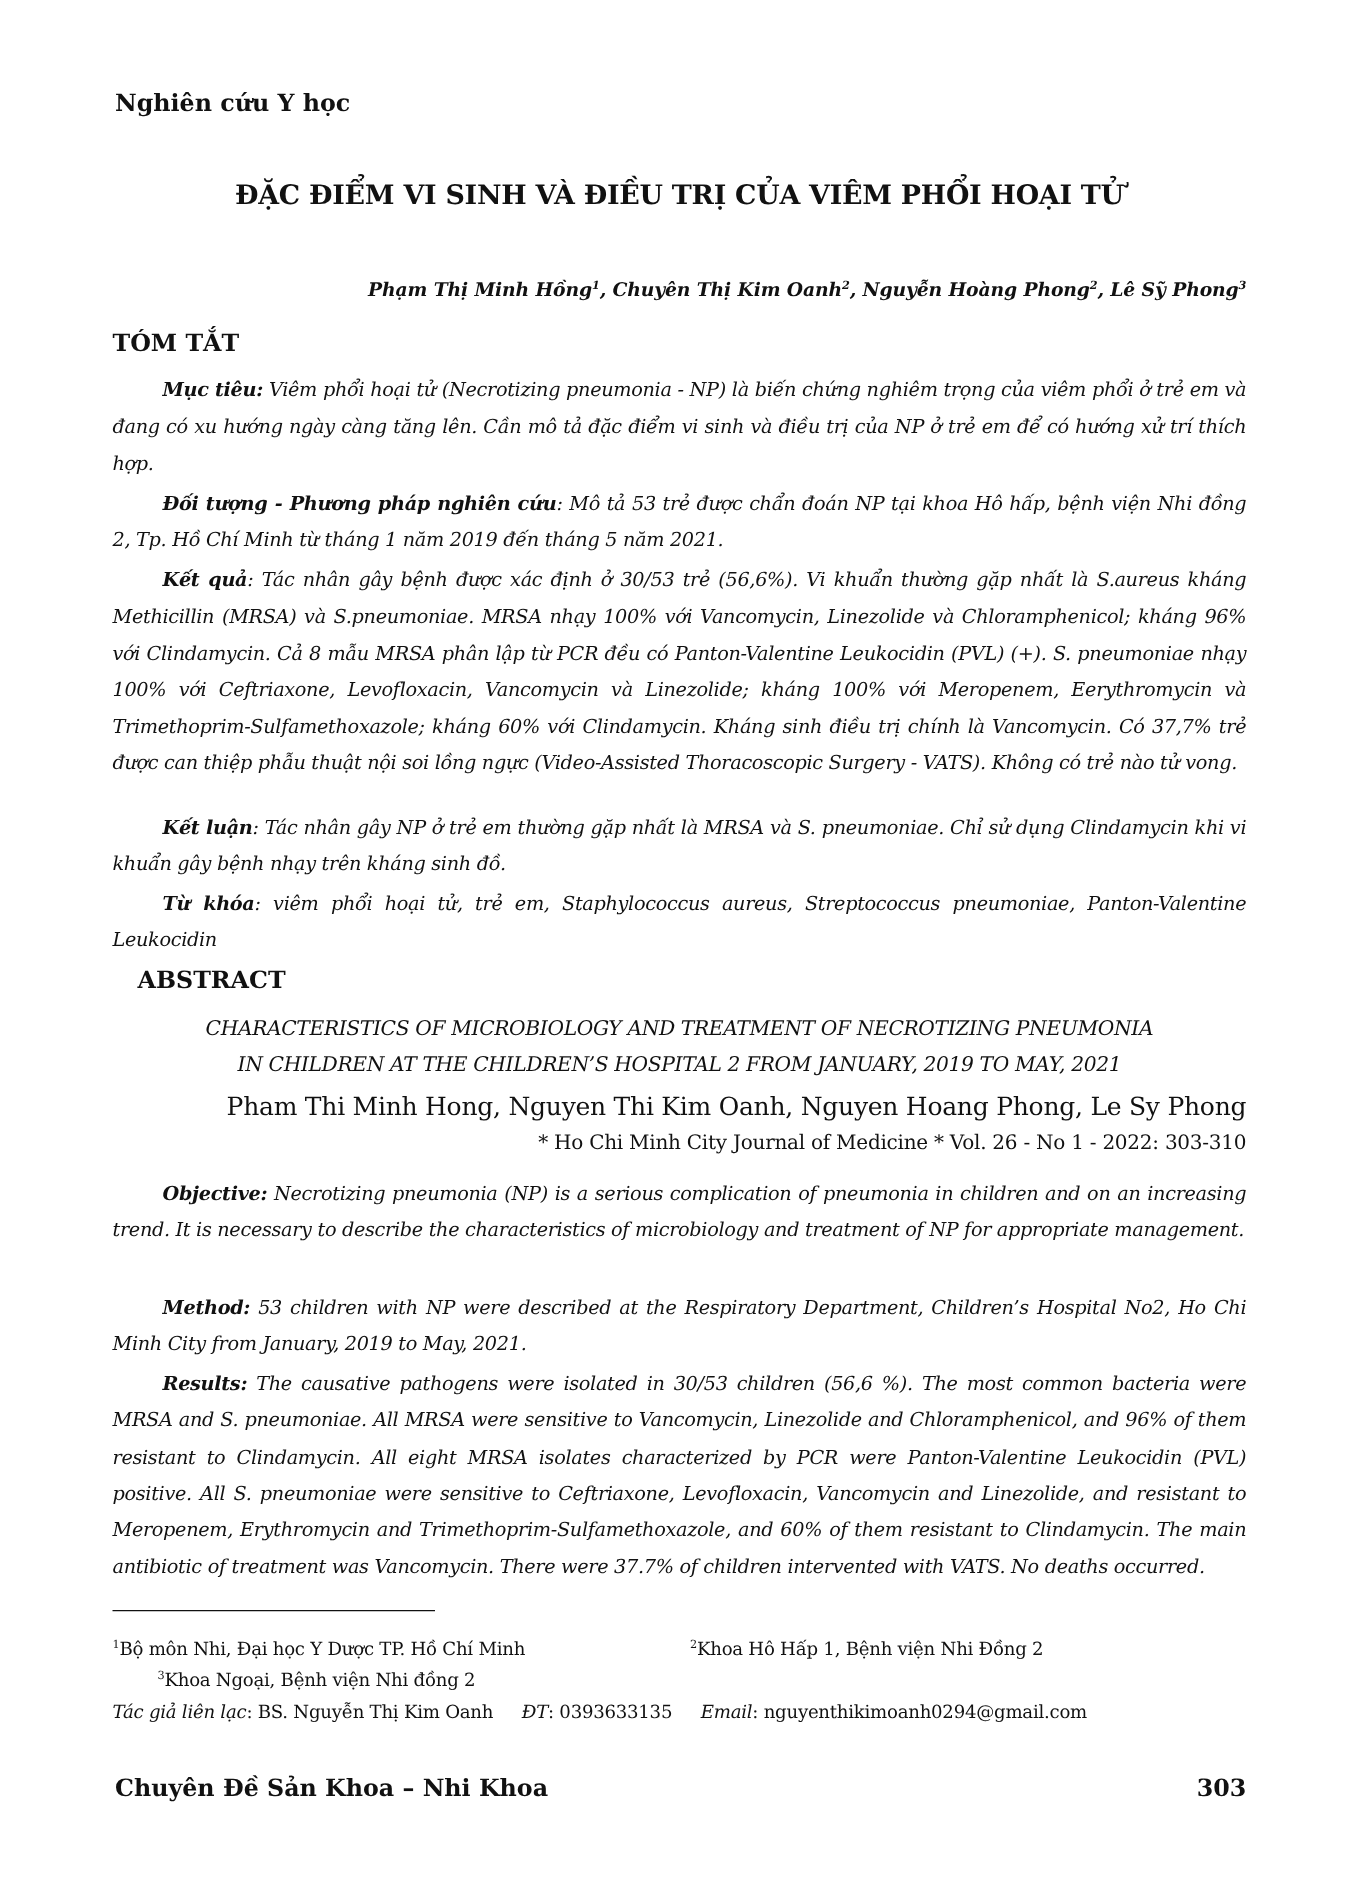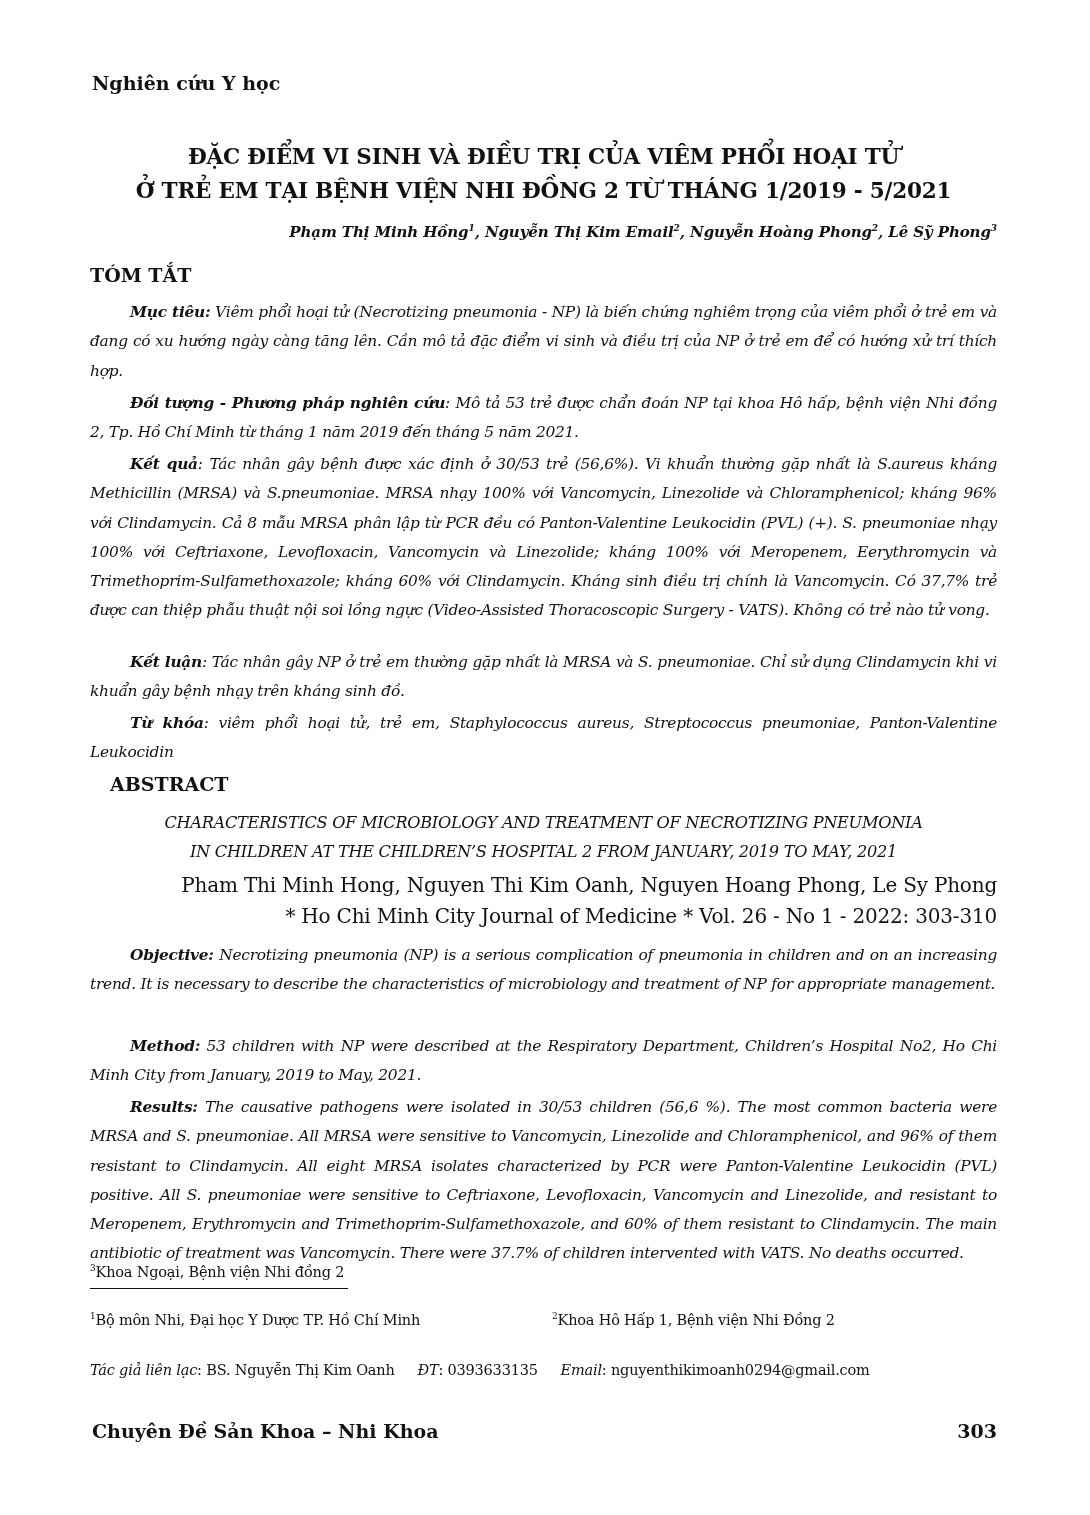--- a/index.html
+++ b/index.html
@@ -15,44 +15,43 @@
   .authors { position: absolute; top: 223px; right: 0; font-style: italic; font-weight: bold;
          font-size: 15px; letter-spacing: -0.1px; }
   sup { font-size: 9px; vertical-align: super; line-height: 0; }
   .h2 { position: absolute; left: 0; font-weight: bold; font-size: 19px; }
   .para { position: absolute; left: 0; width: 907px; font-style: italic; font-size: 15.4px;
           line-height: 29.3px; text-align: justify; text-indent: 40px; letter-spacing: -0.25px; }
   .para b { font-style: italic; }
   .en-title { position: absolute; top: 808px; left: 0; width: 907px; text-align: center;
           font-style: italic; font-size: 16.2px; line-height: 29px; letter-spacing: -0.3px; }
   .en-authors { position: absolute; top: 873px; right: 0; font-size: 20px; letter-spacing: -0.2px; }
-  .en-cite { position: absolute; top: 904px; right: 0; font-size: 20px; letter-spacing: -0.2px; }
+  .en-cite { position: absolute; top: 904px; right: 0; font-size: 16px; letter-spacing: -0.2px; }
   .rule { position: absolute; left: 0; top: 1288px; width: 258px; border-top: 1px solid #111; }
   .fn { position: absolute; left: 0; font-size: 14.5px; letter-spacing: -0.2px; }
   .fn .it { font-style: italic; }
   .footer { position: absolute; top: 1420px; left: 0; width: 907px; font-weight: bold; font-size: 19px; }
   .footer .left { position: absolute; left: 2px; }
   .footer .right { position: absolute; right: 0; }
 </style>
 </head>
 <body>
 
 <div class="page">
 
   <div class="running-header">
     <span class="left">Nghiên cứu Y học</span>
   </div>
 
   <div class="title">
     <div>ĐẶC ĐIỂM VI SINH VÀ ĐIỀU TRỊ CỦA VIÊM PHỔI HOẠI TỬ</div>
-    <div>Ở TRẺ EM TẠI BỆNH VIỆN NHI ĐỒNG 2 TỪ THÁNG 1/2019 - 5/2021</div>
   </div>
 
   <div class="authors">
-    <span><span>Phạm Thị Minh Hồng</span><sup>1</sup><span>, </span></span><span><span>Nguyễn Thị Kim Email</span><sup>2</sup><span>, </span></span><span><span>Nguyễn Hoàng Phong</span><sup>2</sup><span>, </span></span><span><span>Lê Sỹ Phong</span><sup>3</sup></span>
+    <span><span>Phạm Thị Minh Hồng</span><sup>1</sup><span>, </span></span><span><span>Chuyên Thị Kim Oanh</span><sup>2</sup><span>, </span></span><span><span>Nguyễn Hoàng Phong</span><sup>2</sup><span>, </span></span><span><span>Lê Sỹ Phong</span><sup>3</sup></span>
   </div>
 
   <div class="h2" style="top:264px;">TÓM TẮT</div>
 
   <div class="para" style="top:298px;"><b>Mục tiêu:</b><span> Viêm phổi hoại tử (Necrotizing pneumonia - NP) là biến chứng nghiêm trọng của viêm phổi ở trẻ em và đang có xu hướng ngày càng tăng lên. Cần mô tả đặc điểm vi sinh và điều trị của NP ở trẻ em để có hướng xử trí thích hợp.</span></div>
 
   <div class="para" style="top:389px;"><b>Đối tượng - Phương pháp nghiên cứu</b><span>: Mô tả 53 trẻ được chẩn đoán NP tại khoa Hô hấp, bệnh viện Nhi đồng 2, Tp. Hồ Chí Minh từ tháng 1 năm 2019 đến tháng 5 năm 2021.</span></div>
 
   <div class="para" style="top:450px;"><b>Kết quả</b><span>: Tác nhân gây bệnh được xác định ở 30/53 trẻ (56,6%). Vi khuẩn thường gặp nhất là S.aureus kháng Methicillin (MRSA) và S.pneumoniae. MRSA nhạy 100% với Vancomycin, Linezolide và Chloramphenicol; kháng 96% với Clindamycin. Cả 8 mẫu MRSA phân lập từ PCR đều có Panton-Valentine Leukocidin (PVL) (+). S. pneumoniae nhạy 100% với Ceftriaxone, Levofloxacin, Vancomycin và Linezolide; kháng 100% với Meropenem, Eerythromycin và Trimethoprim-Sulfamethoxazole; kháng 60% với Clindamycin. Kháng sinh điều trị chính là Vancomycin. Có 37,7% trẻ được can thiệp phẫu thuật nội soi lồng ngực (Video-Assisted Thoracoscopic Surgery - VATS). Không có trẻ nào tử vong.</span></div>
 
@@ -73,21 +72,21 @@
   <div class="para" style="top:941px;"><b>Objective:</b><span> Necrotizing pneumonia (NP) is a serious complication of pneumonia in children and on an increasing trend. It is necessary to describe the characteristics of microbiology and treatment of NP for appropriate management.</span></div>
 
   <div class="para" style="top:1032px;"><b>Method:</b><span> 53 children with NP were described at the Respiratory Department, Children’s Hospital No2, Ho Chi Minh City from January, 2019 to May, 2021.</span></div>
 
   <div class="para" style="top:1093px;"><b>Results:</b><span> The causative pathogens were isolated in 30/53 children (56,6 %). The most common bacteria were MRSA and S. pneumoniae. All MRSA were sensitive to Vancomycin, Linezolide and Chloramphenicol, and 96% of them resistant to Clindamycin. All eight MRSA isolates characterized by PCR were Panton-Valentine Leukocidin (PVL) positive. All S. pneumoniae were sensitive to Ceftriaxone, Levofloxacin, Vancomycin and Linezolide, and resistant to Meropenem, Erythromycin and Trimethoprim-Sulfamethoxazole, and 60% of them resistant to Clindamycin. The main antibiotic of treatment was Vancomycin. There were 37.7% of children intervented with VATS. No deaths occurred.</span></div>
 
   <div class="rule"></div>
 
   <div class="fn" style="top:1312px;"><sup>1</sup><span>Bộ môn Nhi, Đại học Y Dược TP. Hồ Chí Minh</span></div>
   <div class="fn" style="top:1312px; left:462px;"><sup>2</sup><span>Khoa Hô Hấp 1, Bệnh viện Nhi Đồng 2</span></div>
-  <div class="fn" style="top:1264px;"><sup>3</sup><span>Khoa Ngoại, Bệnh viện Nhi đồng 2</span></div>
+  <div class="fn" style="top:1337px;margin-left:36px;"><sup>3</sup><span>Khoa Ngoại, Bệnh viện Nhi đồng 2</span></div>
   <div class="fn" style="top:1362px;">
     <span class="it">Tác giả liên lạc</span><span>: BS. Nguyễn Thị Kim Oanh</span>
     <span style="display:inline-block;width:14px;"></span>
     <span class="it">ĐT</span><span>: 0393633135</span>
     <span style="display:inline-block;width:14px;"></span>
     <span class="it">Email</span><span>: nguyenthikimoanh0294@gmail.com</span>
   </div>
 
   <div class="footer">
     <span class="left">Chuyên Đề Sản Khoa – Nhi Khoa</span>

